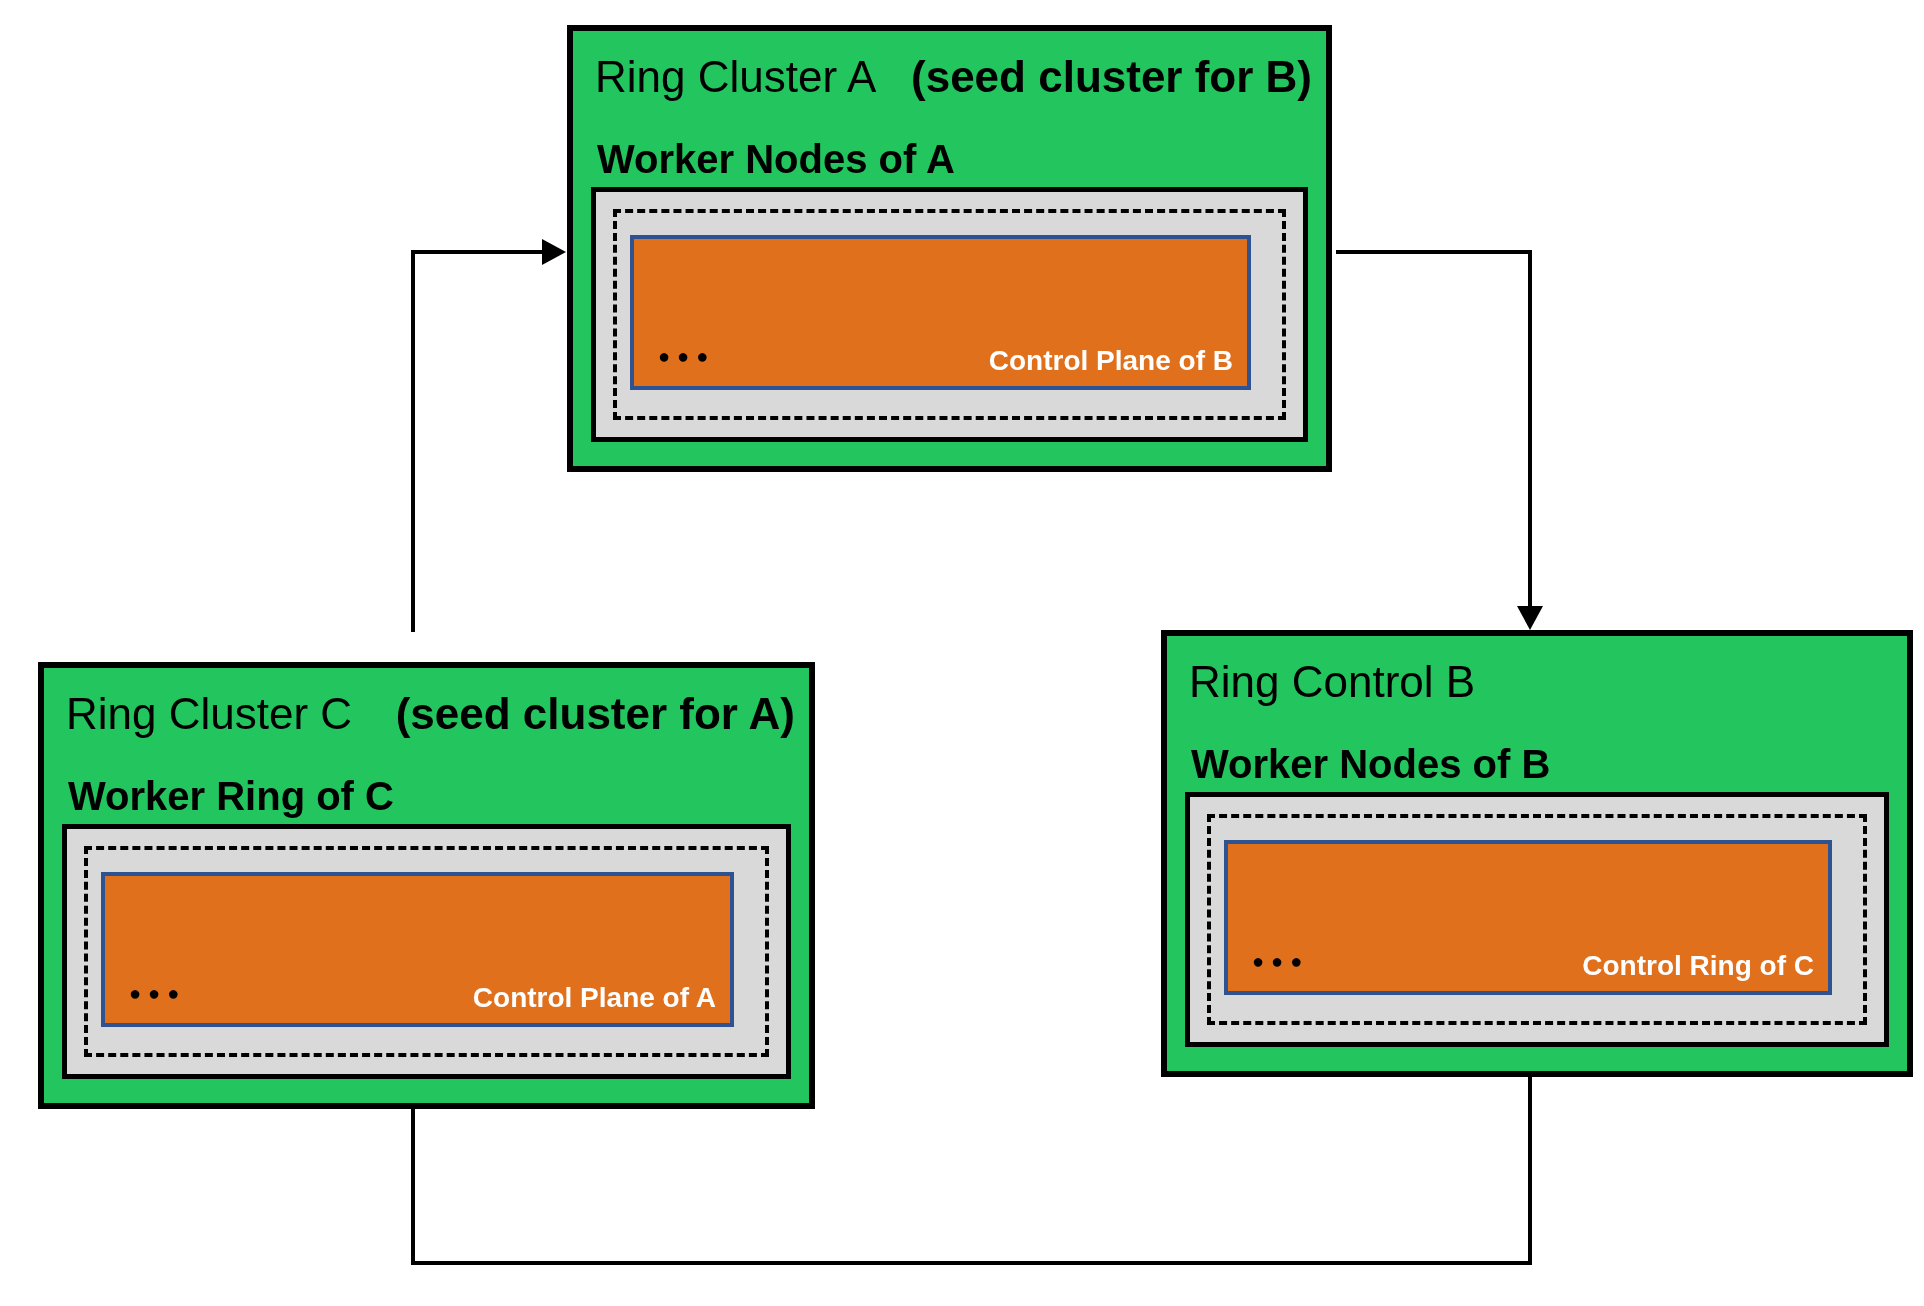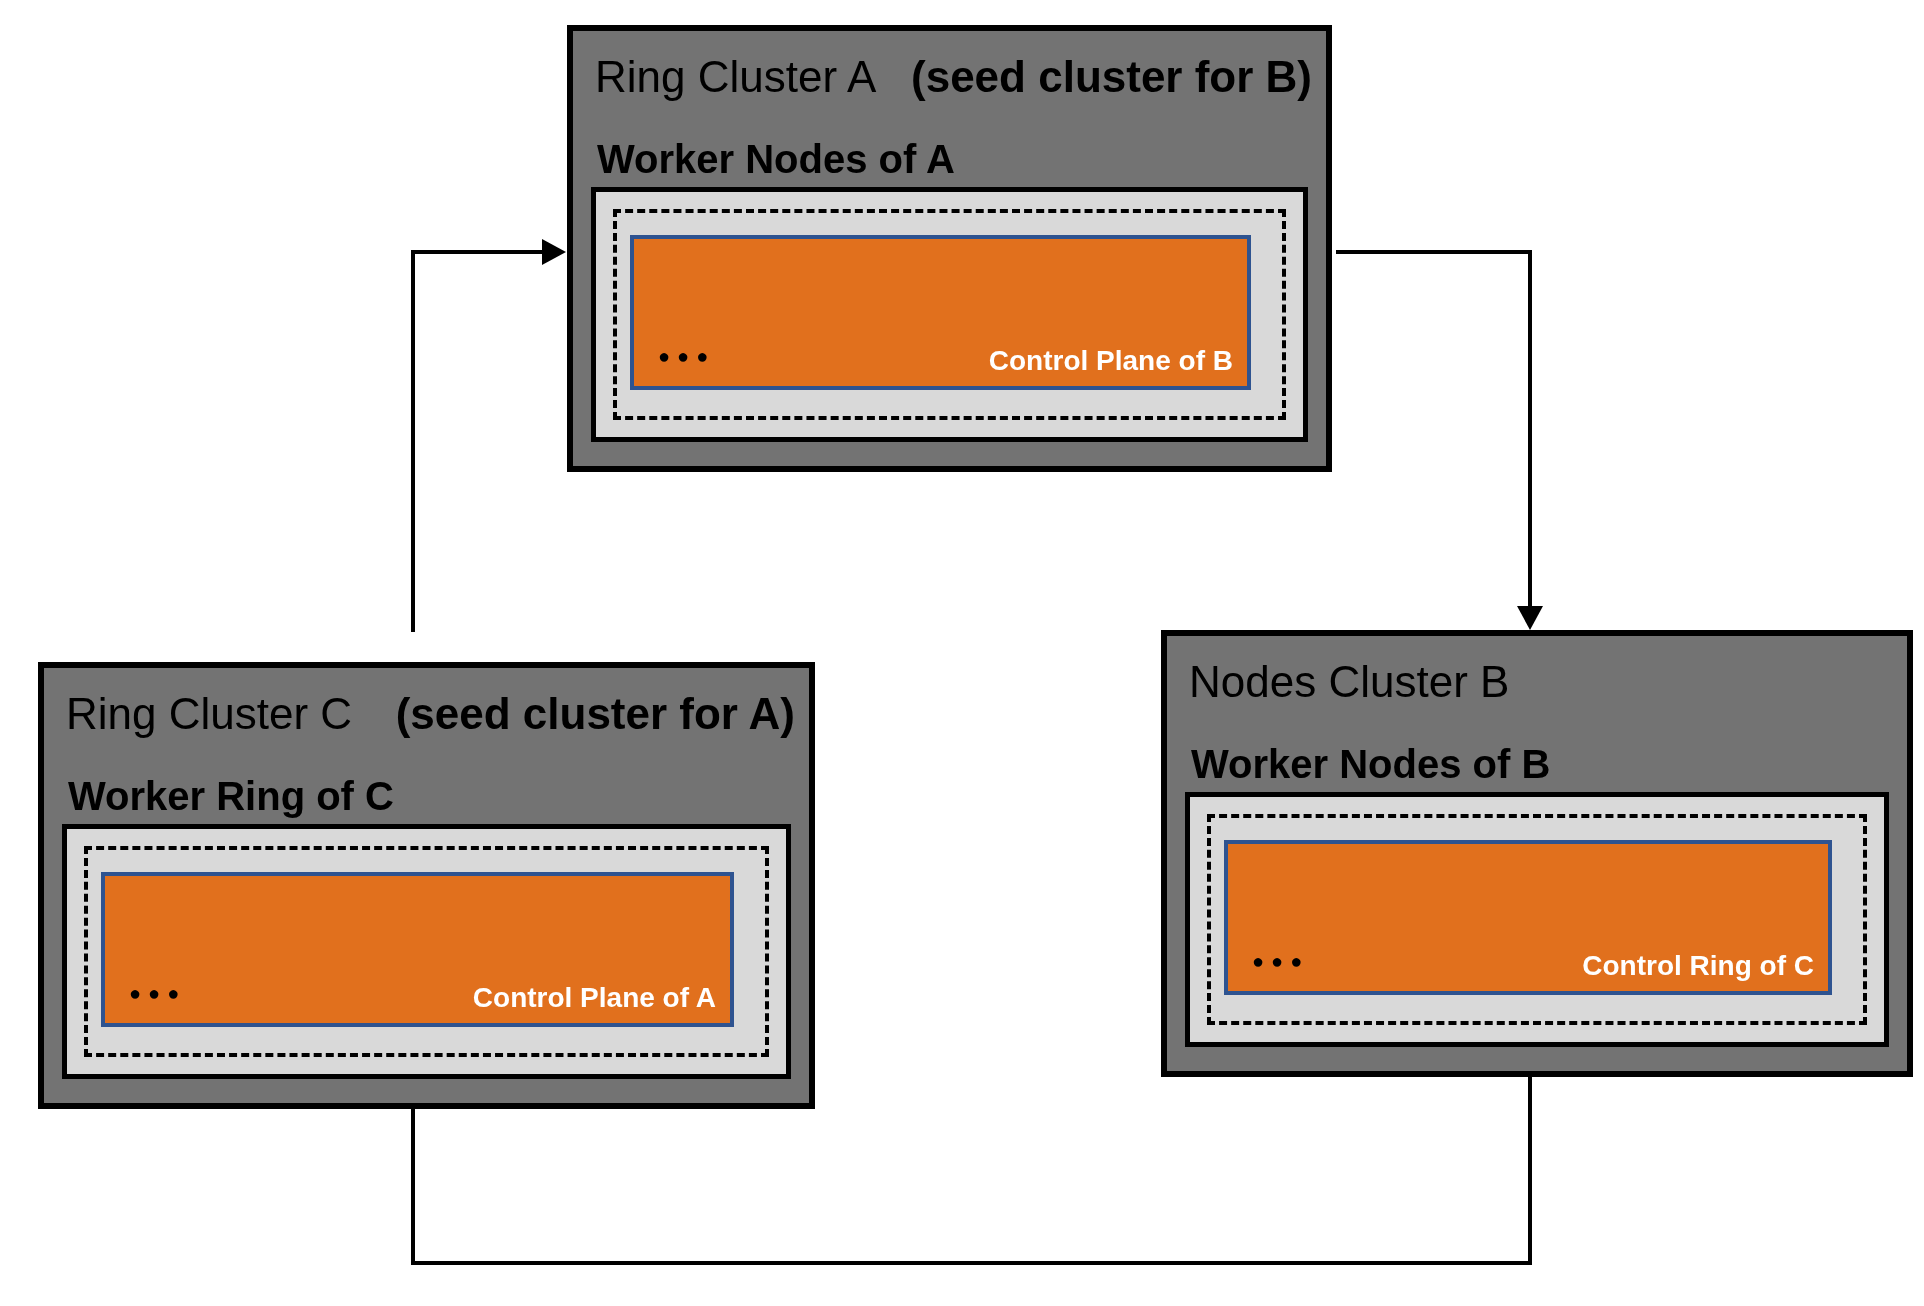--- a/index.html
+++ b/index.html
@@ -19,21 +19,21 @@
     position: absolute;
     left: 0; top: 0;
     width: 1924px; height: 1306px;
     pointer-events: none;
   }
   .conn { fill: none; stroke: #000000; stroke-width: 4; }
   .arrowhead { fill: #000000; stroke: none; }
 
   .cluster {
     position: absolute;
-    background: #737373;
+    background: #22c55e;
     border: 6px solid #000000;
   }
   .pos-a { left: 567px; top: 25px;  width: 765px; height: 447px; }
   .pos-b { left: 1161px; top: 630px; width: 752px; height: 447px; }
   .pos-c { left: 38px;  top: 662px; width: 777px; height: 447px; }
 
   .title-row {
     display: flex;
     justify-content: space-between;
     align-items: baseline;
@@ -123,21 +123,21 @@
         <div class="control-box">
           <span class="dots">●●●</span>
           <span class="control-label">Control Plane of B</span>
         </div>
       </div>
     </div>
   </section>
 
   <section class="cluster pos-b">
     <div class="title-row">
-      <span class="cluster-title">Nodes Cluster B</span>
+      <span class="cluster-title">Ring Control B</span>
     </div>
     <div class="worker-label">Worker Nodes of B</div>
     <div class="worker-box">
       <div class="dashed-box">
         <div class="control-box">
           <span class="dots">●●●</span>
           <span class="control-label">Control Ring of C</span>
         </div>
       </div>
     </div>

